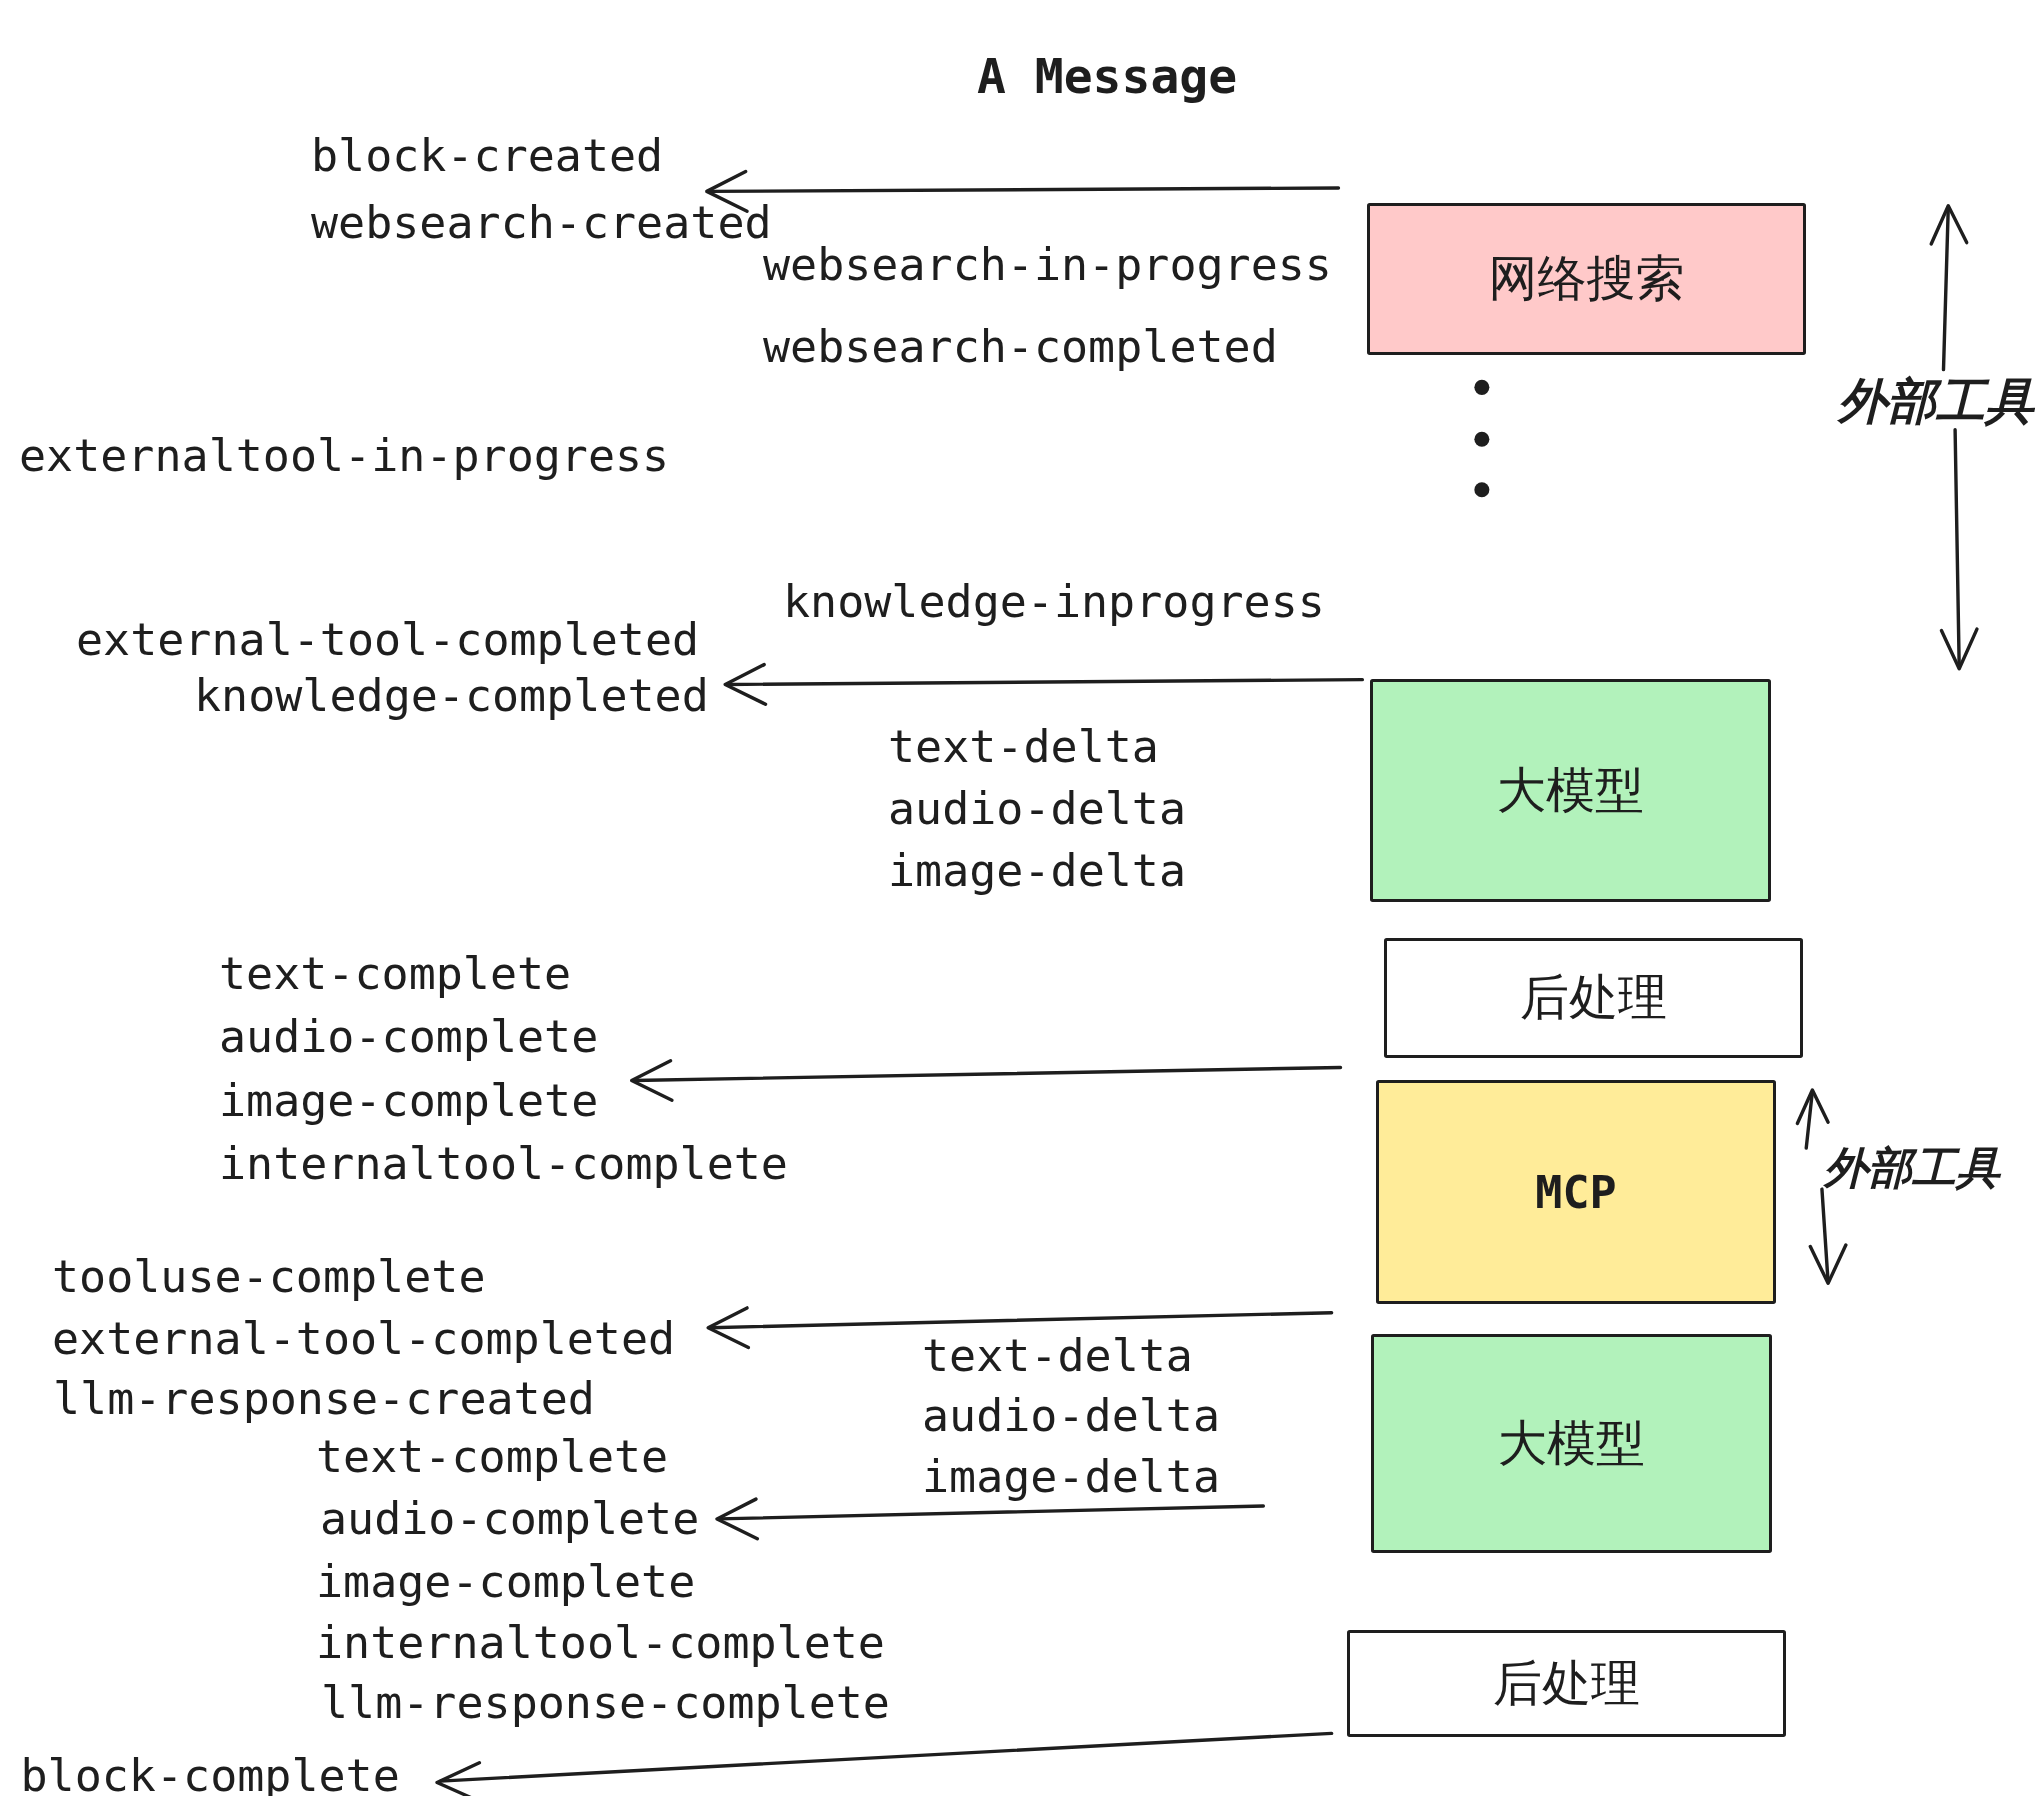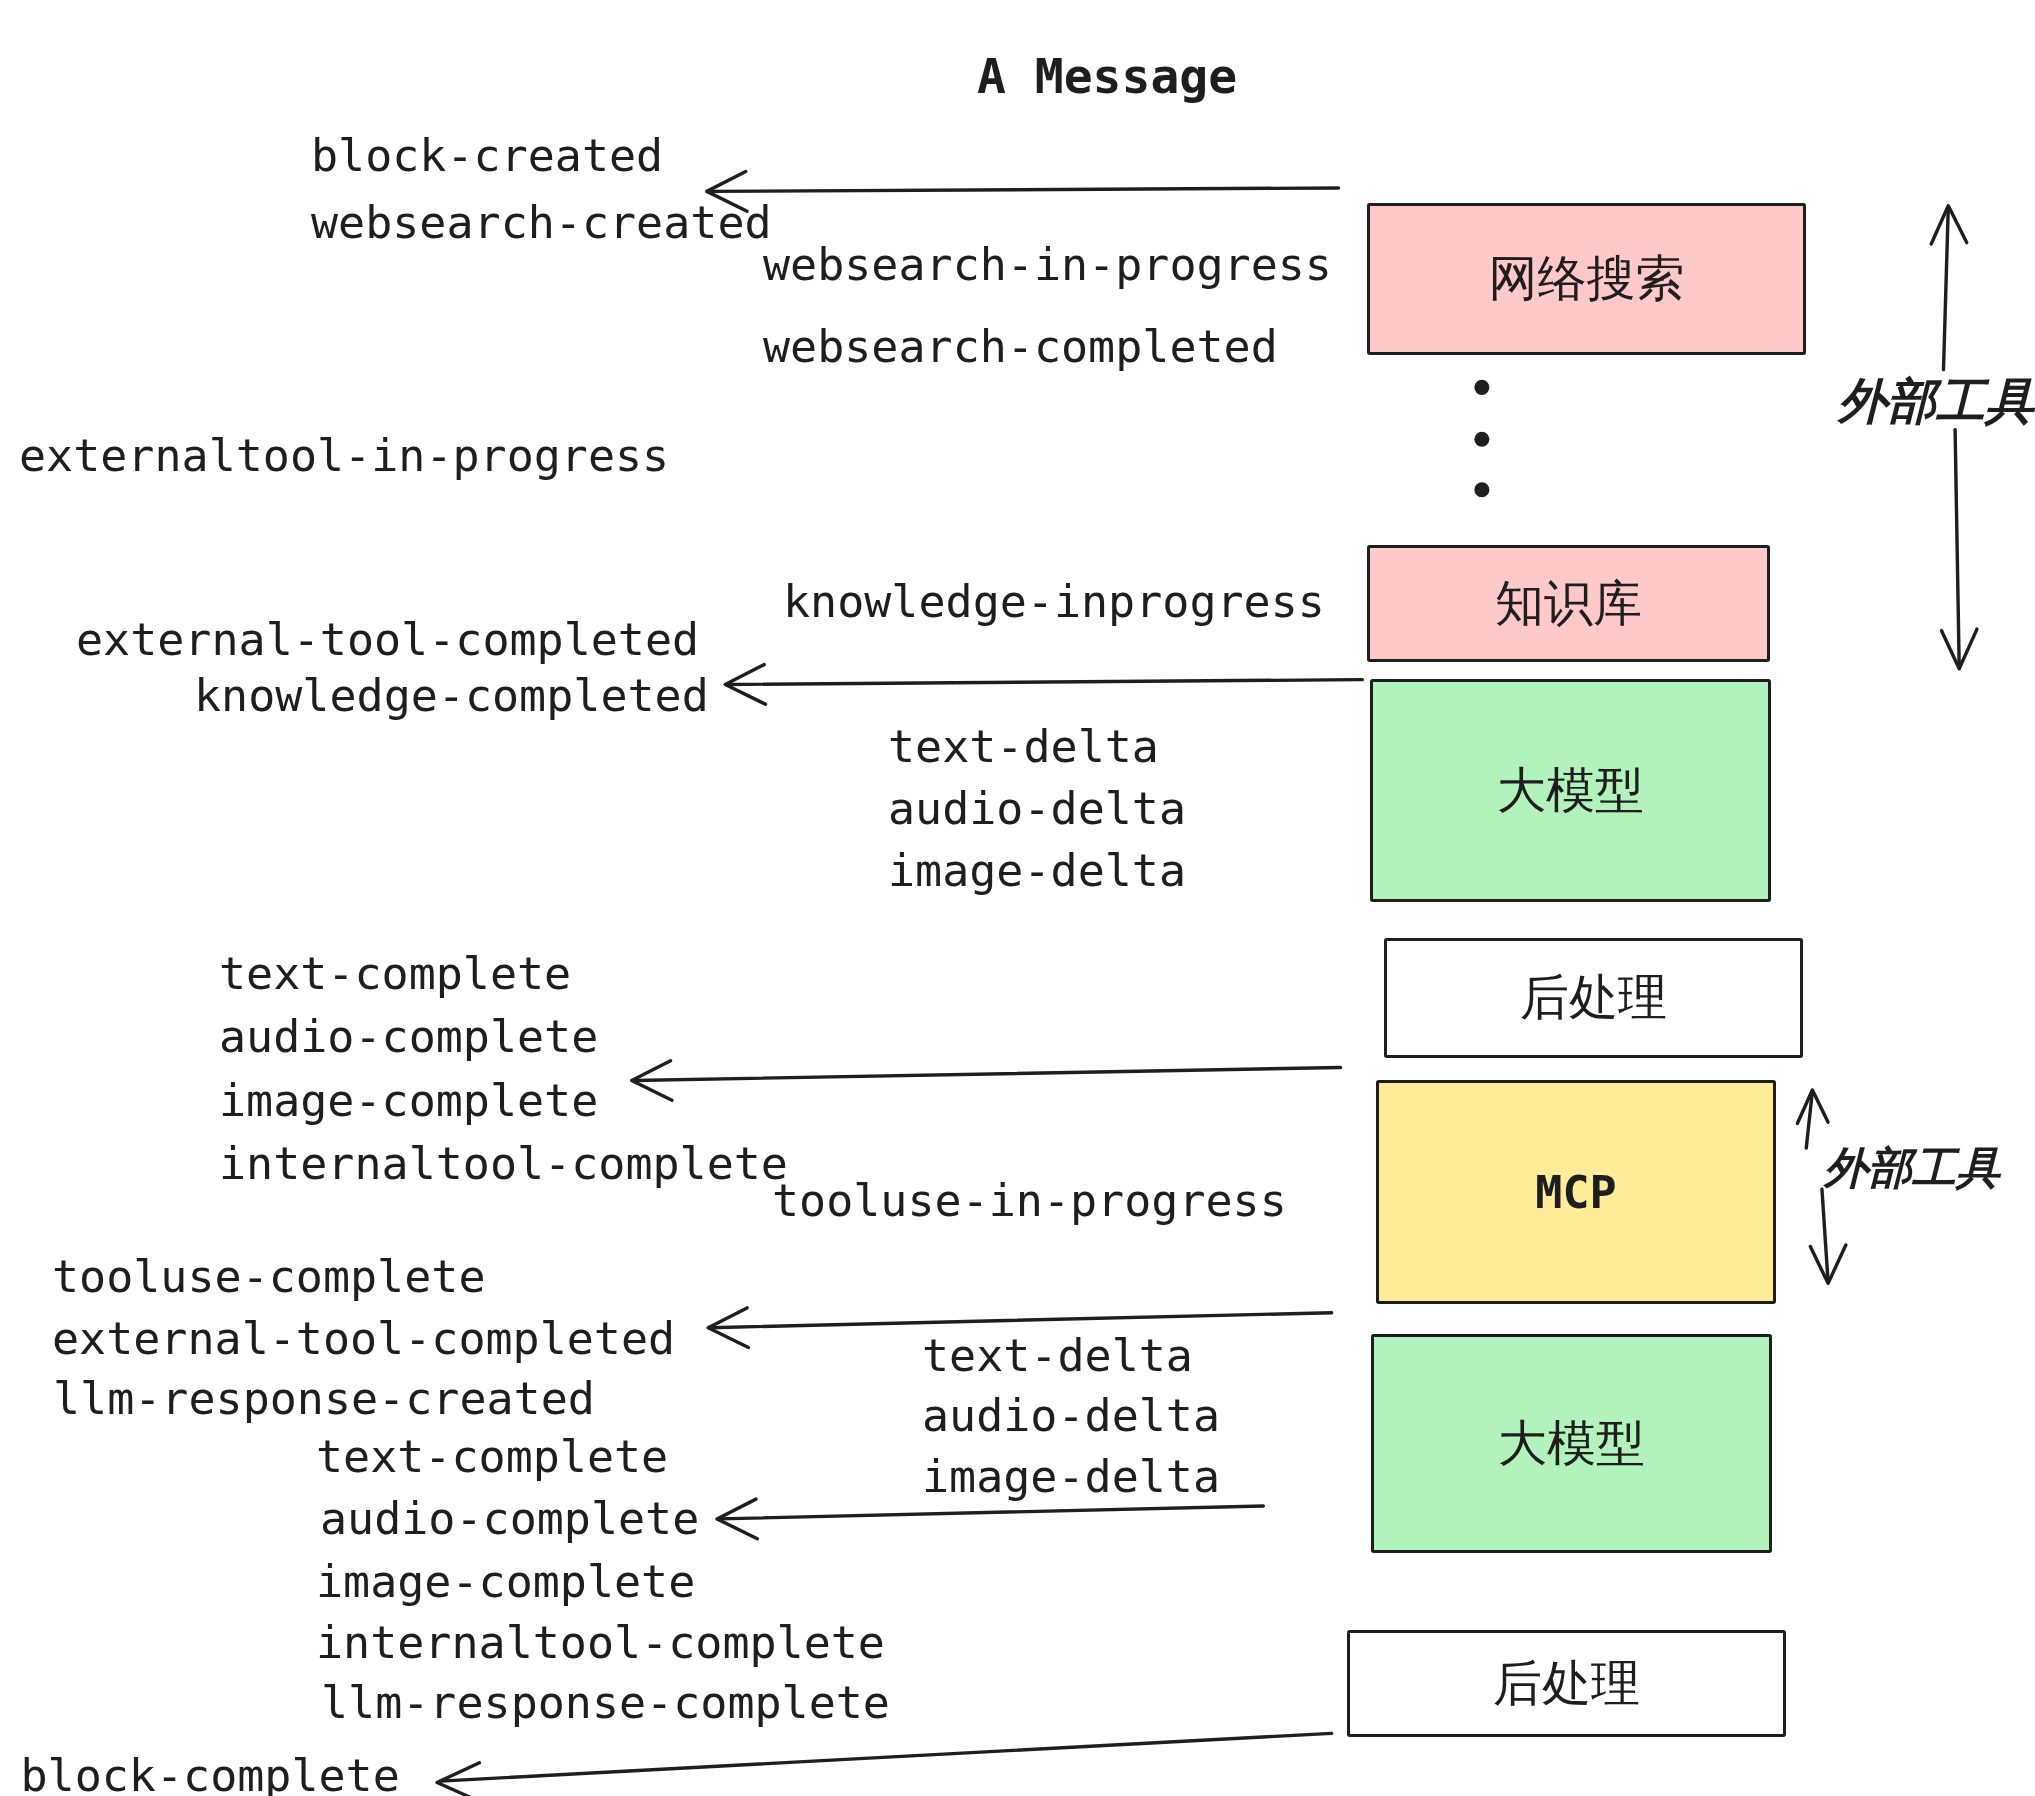--- a/index.html
+++ b/index.html
@@ -112,21 +112,20 @@
   <div class="lbl" style="left:194px;top:636px;">knowledge-completed</div>
 
   <div class="lbl" style="left:888px;top:687px;">text-delta</div>
   <div class="lbl" style="left:888px;top:749px;">audio-delta</div>
   <div class="lbl" style="left:888px;top:811px;">image-delta</div>
 
   <div class="lbl" style="left:219px;top:914px;">text-complete</div>
   <div class="lbl" style="left:219px;top:977px;">audio-complete</div>
   <div class="lbl" style="left:219px;top:1041px;">image-complete</div>
   <div class="lbl" style="left:219px;top:1104px;">internaltool-complete</div>
-  <div class="lbl" style="left:772px;top:1141px;">tooluse-in-progress</div>
 
   <div class="lbl" style="left:52px;top:1217px;">tooluse-complete</div>
   <div class="lbl" style="left:52px;top:1279px;">external-tool-completed</div>
   <div class="lbl" style="left:53px;top:1339px;">llm-response-created</div>
 
   <div class="lbl" style="left:922px;top:1296px;">text-delta</div>
   <div class="lbl" style="left:922px;top:1356px;">audio-delta</div>
   <div class="lbl" style="left:922px;top:1417px;">image-delta</div>
 
   <div class="lbl" style="left:316px;top:1397px;">text-complete</div>
@@ -136,23 +135,20 @@
   <div class="lbl" style="left:321px;top:1643px;">llm-response-complete</div>
   <div class="lbl" style="left:20.5px;top:1716px;">block-complete</div>
 
   <div class="lbl cjk" style="left:1838px;top:340px;font-size:49px;">外部工具</div>
   <div class="lbl cjk" style="left:1824px;top:1109px;font-size:44px;">外部工具</div>
 
   <div class="box" style="left: 1367px; top: 168px; width: 439px; height: 152px; background: rgb(255, 201, 201);">
     <span class="box-label">网络搜索</span>
   </div>
 
-  <div class="box" style="left: 1367px; top: 510px; width: 403px; height: 117px; background: rgb(255, 201, 201);">
-    <span class="box-label">知识库</span>
-  </div>
 
   <div class="box" style="left: 1370px; top: 644px; width: 401px; height: 223px; background: rgb(178, 242, 187);">
     <span class="box-label">大模型</span>
   </div>
 
   <div class="box" style="left: 1384px; top: 903px; width: 419px; height: 120px; background: rgb(255, 255, 255);">
     <span class="box-label">后处理</span>
   </div>
 
   <div class="box" style="left: 1376px; top: 1045px; width: 400px; height: 224px; background: rgb(255, 236, 153);">

